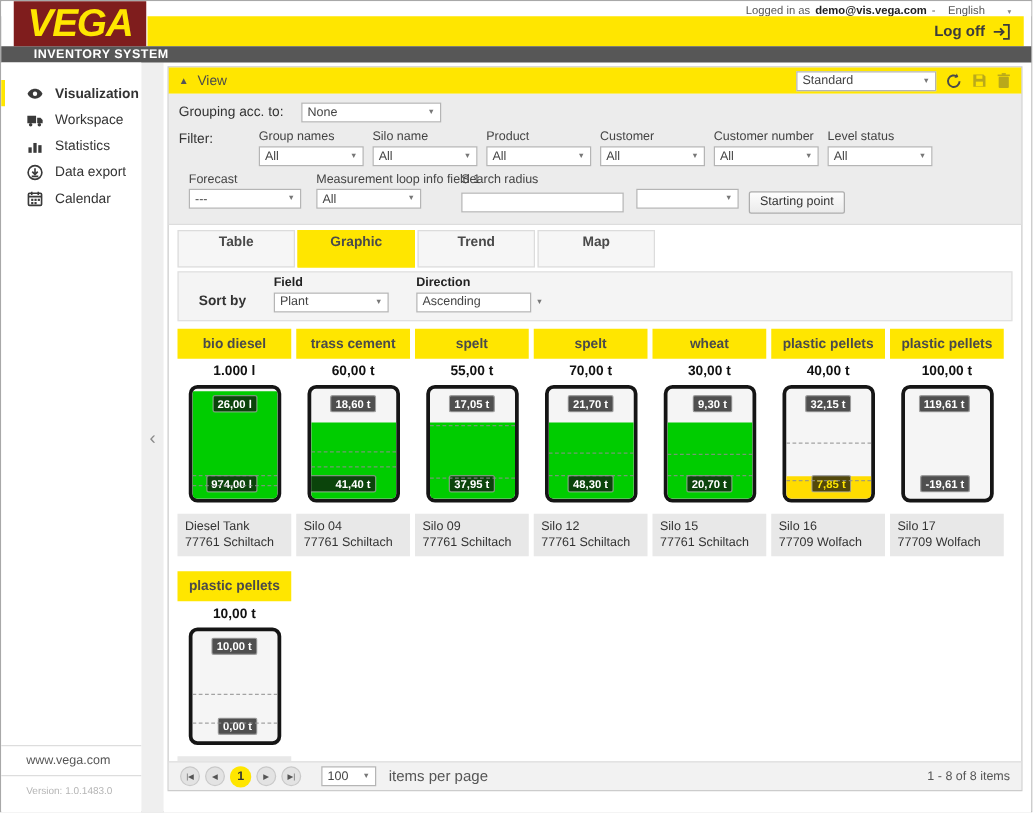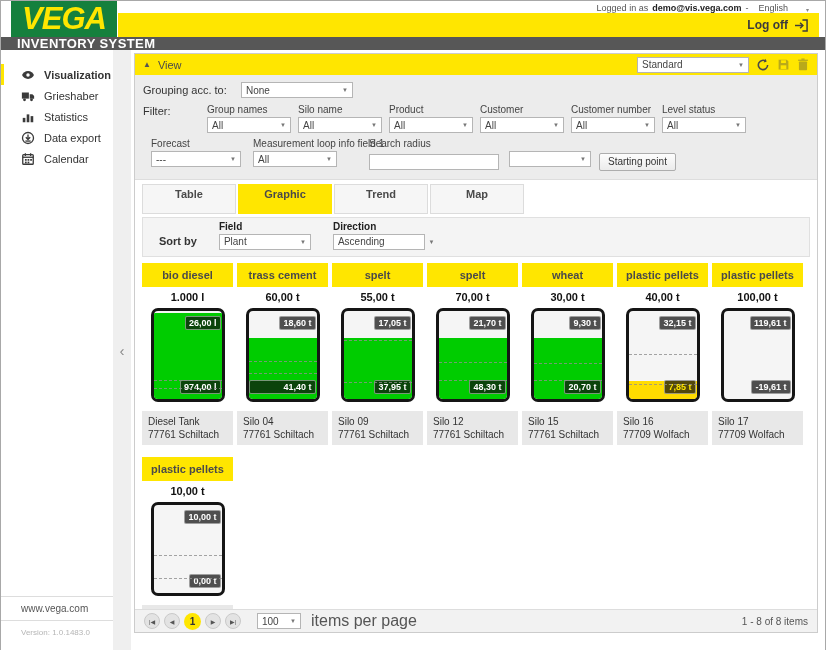--- a/index.html
+++ b/index.html
@@ -9,22 +9,22 @@
 
   
   .hdr { position:relative; height:49px; }
   .hdr-strip { height:12px; background:#fff; display:flex; justify-content:flex-end; align-items:flex-end; font-size:9px; color:#555; padding-right:8px; gap:4px; }
   .hdr-strip b { color:#222; }
   .hdr-strip .lang { margin-left:6px; cursor:pointer; }
   .hdr-strip .caret { font-size:6px; color:#888; margin-left:14px; margin-right:8px; }
   .hdr-yellow { position:absolute; top:12px; left:117px; right:6px; height:24px; background:#ffe600; display:flex; align-items:center; justify-content:flex-end; padding-right:10px; gap:6px; }
   .logoff { font-size:12px; font-weight:bold; color:#3c3c3c; cursor:pointer; display:flex; align-items:center; gap:6px; }
   .hdr-dark { position:absolute; top:36px; left:0; right:0; height:13px; background:#575757; display:flex; align-items:center; }
-  .hdr-dark span { color:#fff; font-weight:bold; font-size:13px; letter-spacing:.4px; padding-left:16px; }
-  .logo-box { position:absolute; top:0; left:10px; width:106px; height:36px; background:#15803d; display:flex; align-items:flex-start; justify-content:center; }
+  .hdr-dark span { color:#fff; font-weight:bold; font-size:10px; letter-spacing:.4px; padding-left:26px; }
+  .logo-box { position:absolute; top:0; left:10px; width:106px; height:36px; background:#7f1d1d; display:flex; align-items:flex-start; justify-content:center; }
   .logo-box span { font-size:31px; font-weight:bold; font-style:italic; color:#ffe600; letter-spacing:-1px; }
 
   
   .body-row { display:flex; height:601px; }
   .sidebar { width:112px; background:#fff; position:relative; padding-top:14px; }
   .sb-title { font-size:11px; color:#333; padding:0 0 10px 20px; }
   .sb-item { display:flex; align-items:center; gap:9px; height:21px; padding-left:17px; font-size:11px; color:#333; cursor:pointer; border-left:3px solid transparent; }
   .sb-item.active { border-left:3px solid #ffe600; font-weight:bold; }
   .sb-item svg { flex:0 0 auto; }
   .sb-foot { position:absolute; bottom:12px; left:0; right:0; }
@@ -70,31 +70,31 @@
 
   
   .cards { flex:1; padding:6px 0 0 7px; display:flex; flex-wrap:wrap; align-content:flex-start; overflow:hidden; }
   .silo-card { width:91px; margin:0 4px 12px 0; }
   .silo-header { background:#ffe600; height:24px; line-height:24px; text-align:center; font-size:11px; font-weight:bold; color:#4a4a4a; }
   .silo-capacity { height:21px; line-height:21px; text-align:center; font-size:11px; font-weight:bold; color:#111; }
   .tank-area { display:flex; justify-content:center; cursor:pointer; }
   .tank { width:74px; height:94px; border:3px solid #151515; border-radius:7px; background:#f5f5f5; position:relative; overflow:hidden; }
   .tank-fill { position:absolute; left:0; right:0; bottom:0; }
   .tank-threshold { position:absolute; left:0; right:0; border-top:1px dashed #8f8f8f; opacity:.8; }
-  .tank-label { position:absolute; right:1px; font-size:9px; font-weight:bold; color:#fff; background:rgba(15,15,15,0.72); border:1px solid rgba(255,255,255,0.45); border-radius:2px; padding:0 3px; line-height:12px; white-space:nowrap; }
+  .tank-label { position:absolute; right:16px; font-size:9px; font-weight:bold; color:#fff; background:rgba(15,15,15,0.72); border:1px solid rgba(255,255,255,0.45); border-radius:2px; padding:0 3px; line-height:12px; white-space:nowrap; }
   .tank-label-top { top:5px; }
   .tank-label-bottom { bottom:5px; }
   .silo-footer { margin-top:9px; background:#e8e8e8; padding:4px 6px; font-size:10px; color:#333; line-height:1.35; height:34px; }
 
   
   .pager { flex:0 0 auto; margin-top:auto; height:23px; background:#f2f2f2; border-top:1px solid #ddd; display:flex; align-items:center; padding:0 9px; gap:4px; }
   .pg-btn { width:16px; height:16px; border-radius:50%; background:#e3e3e3; border:1px solid #c9c9c9; color:#555; font-size:6px; display:flex; align-items:center; justify-content:center; cursor:pointer; }
   .pg-cur { width:17px; height:17px; border-radius:50%; background:#ffe600; color:#333; font-size:10px; font-weight:bold; display:flex; align-items:center; justify-content:center; cursor:pointer; }
   .pg-size { width:44px; margin-left:12px; }
-  .pg-text { font-size:16px; color:#555; margin-left:6px; }
+  .pg-text { font-size:12px; color:#555; margin-left:6px; }
   .pg-range { margin-left:auto; font-size:10px; color:#555; }
 </style>
 </head>
 <body>
 
 <div class="page">
 
   <div class="hdr">
     <div class="hdr-strip">
       <span>Logged in as</span>
@@ -132,21 +132,21 @@
           </svg>
         <span>Visualization</span>
       </div>
       <div class="sb-item">
         <svg width="14" height="14" viewBox="0 0 16 16" fill="#3a3a3a">
             <path d="M1 4h8v7H1z"></path>
             <path d="M10 6h3l2 2v3h-5z"></path>
             <circle cx="4" cy="12.4" r="1.6"></circle>
             <circle cx="12" cy="12.4" r="1.6"></circle>
           </svg>
-        <span>Grieshaber</span>
+        <span>Workspace</span>
       </div>
       <div class="sb-item">
         <svg width="14" height="14" viewBox="0 0 16 16" fill="#3a3a3a">
             <rect x="2" y="9" width="3" height="5"></rect>
             <rect x="6.5" y="5" width="3" height="9"></rect>
             <rect x="11" y="7" width="3" height="7"></rect>
           </svg>
         <span>Statistics</span>
       </div>
       <div class="sb-item">

